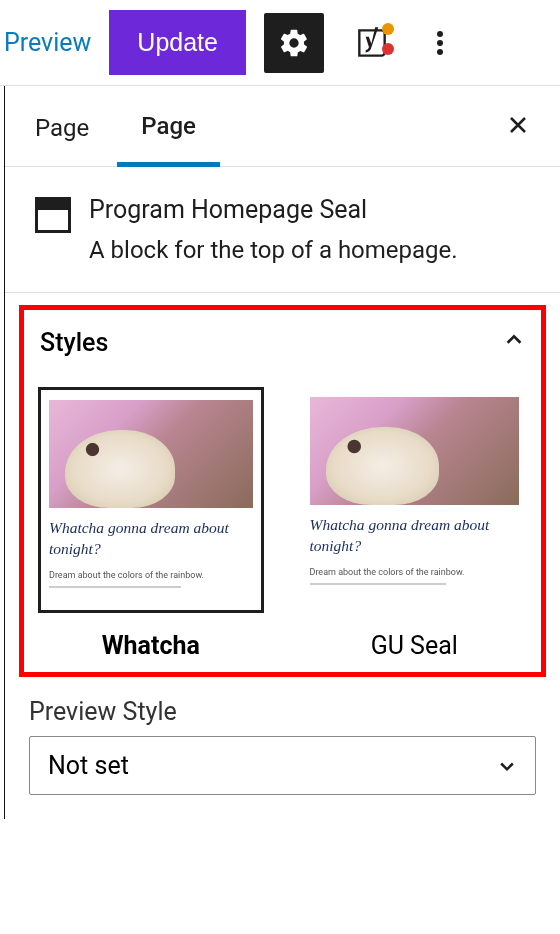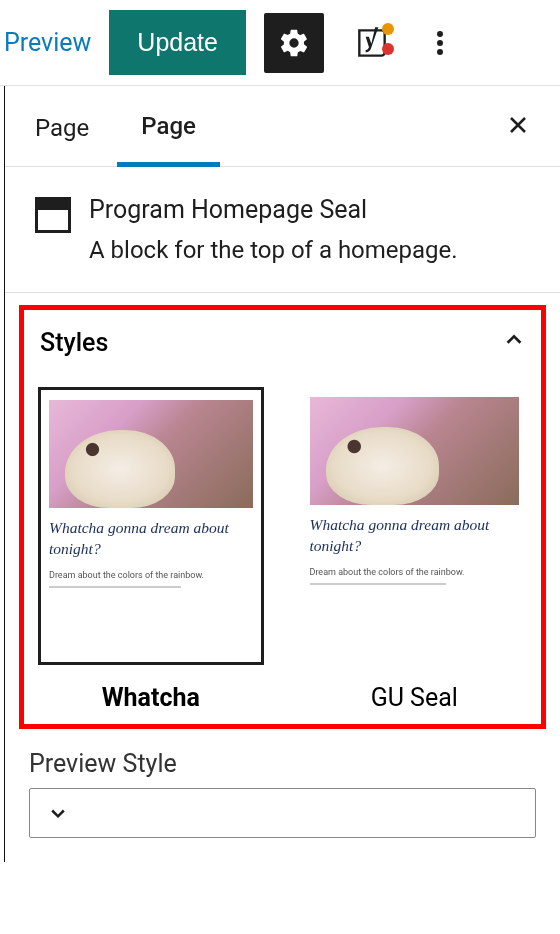--- a/index.html
+++ b/index.html
@@ -15,21 +15,21 @@
       padding: 10px 0;
       border-bottom: 1px solid #e0e0e0;
     }
     .preview-link {
       color: #0a7cbb;
       font-size: 25px;
       cursor: pointer;
       padding-left: 4px;
     }
     .update-btn {
-      background: #0f766e;
+      background: #6d28d9;
       color: #fff;
       border: none;
       font-size: 25px;
       padding: 18px 28px;
       cursor: pointer;
     }
     .settings-btn {
       background: #1e1e1e;
       width: 60px;
       height: 60px;
@@ -130,21 +130,21 @@
     .chevron { font-size: 24px; cursor: pointer; }
     .style-options {
       display: flex;
       gap: 38px;
     }
     .style-option { flex: 1; cursor: pointer; text-align: center; }
     .style-preview {
       border: 0px solid transparent;
       padding: 10px 8px 6px 8px;
       text-align: left;
-      height: 278px;
+      height: 226px;
       overflow: hidden;
     }
     .style-option.selected .style-preview { border: 3px solid #1e1e1e; }
     .thumb {
       width: 100%;
       height: 108px;
       background: linear-gradient(135deg, #e8b8d8 0%, #d89fc8 30%, #b88590 50%, #8a6b5a 100%);
       position: relative;
       overflow: hidden;
       margin-bottom: 10px;
@@ -251,18 +251,19 @@
           <div class="caption-line"></div>
         </div>
         <div class="style-label">GU Seal</div>
       </div>
     </div>
   </div>
 
   <div class="default-style-section">
     <div class="ds-label">Preview Style</div>
     <div class="select-wrap">
+      <span>Not set</span>
       <svg width="20" height="20" viewBox="0 0 24 24" fill="none" stroke="#1e1e1e" stroke-width="3">
         <path d="M5 9 L12 16 L19 9"></path>
       </svg>
     </div>
   </div>
 </div>
 
 </body></html>

